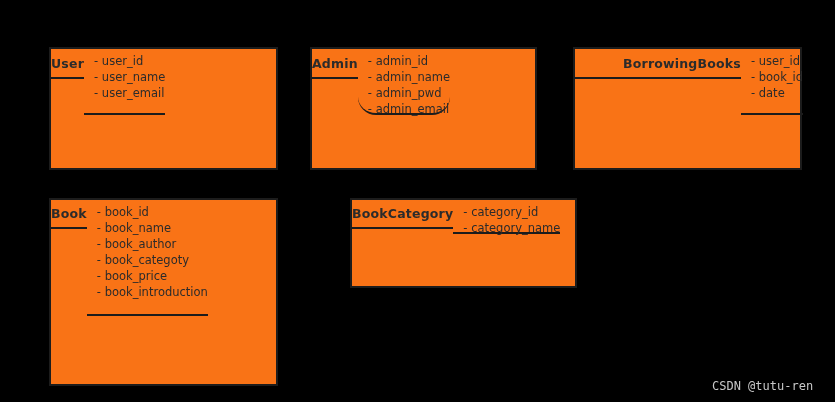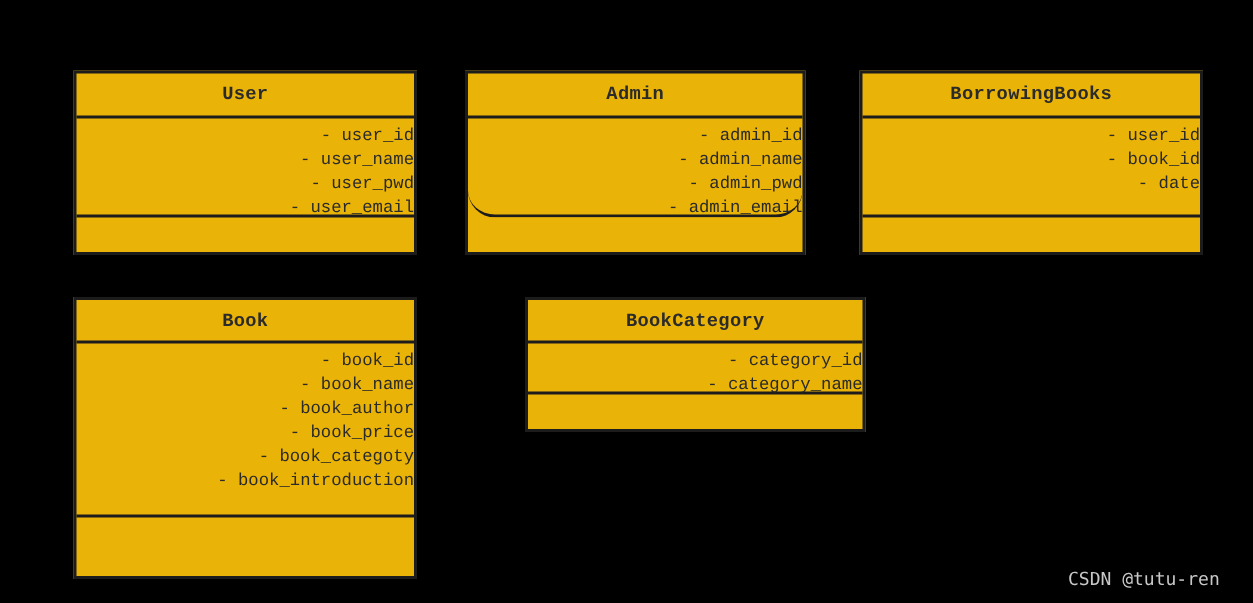--- a/index.html
+++ b/index.html
@@ -10,47 +10,45 @@
   #canvas {
     position: relative;
     width: 835px;
     height: 402px;
     background: #000000;
     overflow: hidden;
     font-family: "DejaVu Sans", sans-serif;
   }
   .uml-class {
     position: absolute;
-    background: #eab308;
+    background: #f97316;
     border: 2px solid #1c1c1c;
     box-sizing: border-box;
     display: flex;
-    flex-direction: column;
-    font-family: Liberation Mono, monospace;
+    flex-direction: row;
   }
   .class-title {
     text-align: center;
     font-weight: bold;
     font-size: 12.5px;
     color: #2b2b2b;
     letter-spacing: 0.2px;
     border-bottom: 2px solid #1c1c1c;
     box-sizing: border-box;
     display: flex;
     align-items: center;
     justify-content: center;
   }
   .class-attributes {
     border-bottom: 2px solid #1c1c1c;
     box-sizing: border-box;
     padding: 4px 0 4px 0;
     display: flex;
     flex-direction: column;
     justify-content: flex-start;
-    align-items: flex-end;
   }
   .attr-row {
     font-size: 11.5px;
     color: #2b2b2b;
     line-height: 16px;
     padding-left: 10px;
     white-space: nowrap;
   }
   .class-methods {
     flex: 1 1 auto;
@@ -67,55 +65,54 @@
 </head>
 <body>
 
 <div id="canvas">
 
   <div class="uml-class" style="left:49px; top:47px; width:229px; height:123px;">
     <div class="class-title" style="height:30px;">User</div>
     <div class="class-attributes" style="height:66px;">
       <div class="attr-row">- user_id</div>
       <div class="attr-row">- user_name</div>
-      <div class="attr-row">- user_pwd</div>
       <div class="attr-row">- user_email</div>
     </div>
     <div class="class-methods"></div>
   </div>
 
   <div class="uml-class" style="left:310px; top:47px; width:227px; height:123px;">
     <div class="class-title" style="height:30px;text-align:right;">Admin</div>
     <div class="class-attributes" style="height:66px;border-radius:18px;">
       <div class="attr-row">- admin_id</div>
       <div class="attr-row">- admin_name</div>
       <div class="attr-row">- admin_pwd</div>
       <div class="attr-row">- admin_email</div>
     </div>
     <div class="class-methods"></div>
   </div>
 
   <div class="uml-class" style="left:573px; top:47px; width:229px; height:123px;">
-    <div class="class-title" style="height:30px;">BorrowingBooks</div>
+    <div class="class-title" style="height:30px;padding-left:48px;">BorrowingBooks</div>
     <div class="class-attributes" style="height:66px;">
       <div class="attr-row">- user_id</div>
       <div class="attr-row">- book_id</div>
       <div class="attr-row">- date</div>
     </div>
     <div class="class-methods"></div>
   </div>
 
   <div class="uml-class" style="left:49px; top:198px; width:229px; height:188px;">
     <div class="class-title" style="height:29px;">Book</div>
     <div class="class-attributes" style="height:116px;">
       <div class="attr-row">- book_id</div>
       <div class="attr-row">- book_name</div>
       <div class="attr-row">- book_author</div>
+      <div class="attr-row">- book_categoty</div>
       <div class="attr-row">- book_price</div>
-      <div class="attr-row">- book_categoty</div>
       <div class="attr-row">- book_introduction</div>
     </div>
     <div class="class-methods"></div>
   </div>
 
   <div class="uml-class" style="left:310px; top:198px; width:227px; height:90px;margin-left:40px;">
     <div class="class-title" style="height:29px;">BookCategory</div>
     <div class="class-attributes" style="height:34px;">
       <div class="attr-row">- category_id</div>
       <div class="attr-row">- category_name</div>

